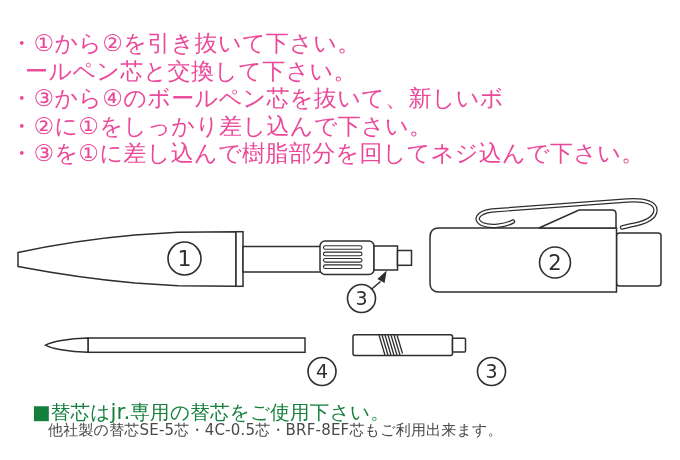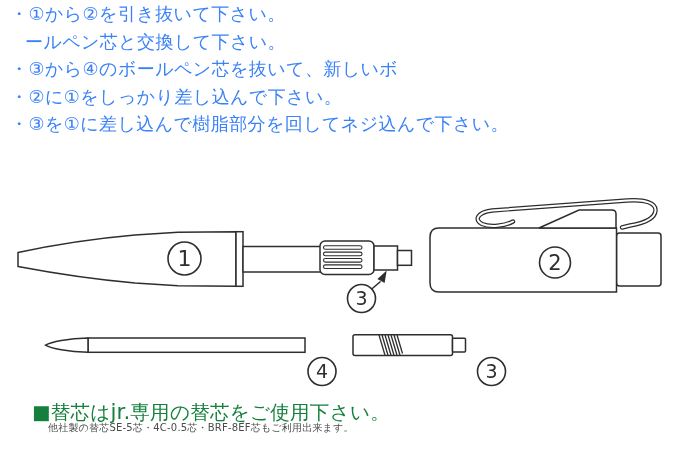--- a/index.html
+++ b/index.html
@@ -3,44 +3,44 @@
 <meta charset="utf-8">
 <style>
   html,body { margin:0; padding:0; }
   .stage {
     position:relative; width:680px; height:460px; background:#ffffff;
     font-family:"DejaVu Sans","Liberation Sans",sans-serif;
     overflow:hidden; color:#3a3a3a;
   }
   
   .instructions {
-    position:absolute; left:10px; top:0;
-    font-size:18px; line-height:27.6px; letter-spacing:0.4px;
-    white-space:nowrap; color:#3b82f6;
+    position:absolute; left:10px; top:30px;
+    font-size:23px; line-height:27.6px; letter-spacing:0.4px;
+    white-space:nowrap; color:#ec4899;
   }
   .instr-line { height:27.6px; }
   .instr-line.indent { padding-left:15px; }
   
   .diagram-svg { position:absolute; left:0; top:0; width:680px; height:460px; }
   .diagram-svg .outline { fill:#ffffff; stroke:#2e2e2e; stroke-width:1.5; }
   .diagram-svg .thinline { fill:none; stroke:#2e2e2e; stroke-width:1.3; }
   .diagram-svg .label-circle { fill:#ffffff; stroke:#2e2e2e; stroke-width:1.6; }
   .diagram-svg text {
     font-family:"DejaVu Sans","Liberation Sans",sans-serif;
     fill:#2e2e2e; text-anchor:middle;
   }
   
   .note1 {
     position:absolute; left:32px; top:399px;
     font-size:19.5px; letter-spacing:0.3px; color:#15803d; white-space:nowrap;
   }
   .note1 .brand { font-size:21.5px; letter-spacing:0; }
   .note2 {
     position:absolute; left:48px; top:421px;
-    font-size:10px; letter-spacing:0.2px; color:#4a4a4a; white-space:nowrap;
+    font-size:15px; letter-spacing:0.2px; color:#4a4a4a; white-space:nowrap;
   }
 </style>
 </head>
 <body>
 
 <div class="stage">
 
   <div class="instructions">
     <div class="instr-line">・①から②を引き抜いて下さい。</div>
     <div class="instr-line indent">ールペン芯と交換して下さい。</div>

